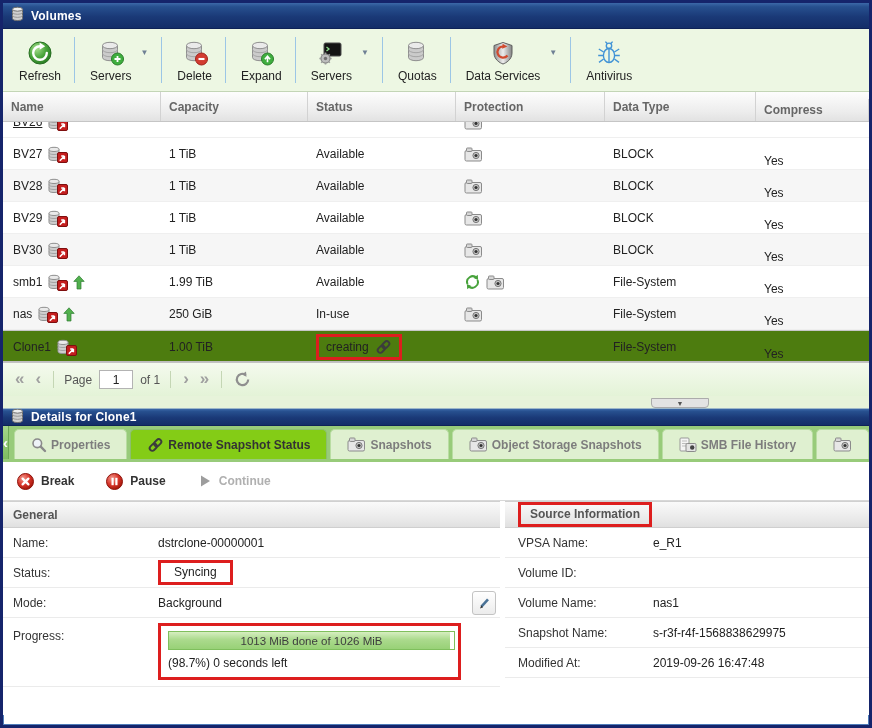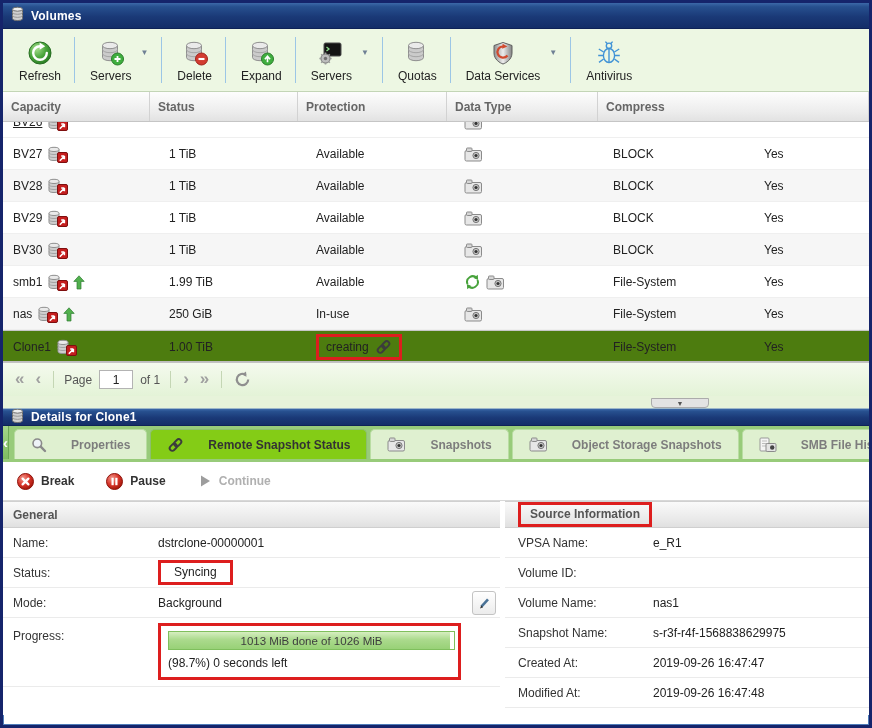--- a/index.html
+++ b/index.html
@@ -24,21 +24,21 @@
   .tb-icon { height:28px; display:flex; align-items:center; }
   .tb-label { color:#222; white-space:nowrap; }
   .tb-arrow { color:#6f8094; font-size:10px; margin:9px 0 0 9px; }
   .tbsep { width:1px; height:46px; background:#9cc6e6; margin:0 3px; flex:0 0 auto; }
 
   
   .grid-header { height:30px; display:flex; background:linear-gradient(#fdfdfd,#ececec 70%,#e2e2e2);
                  border-bottom:1px solid #c5c5c5; }
   .ghcell { display:flex; align-items:center; padding-left:8px; color:#666; font-weight:bold;
             border-right:1px solid #d2d2d2; overflow:hidden; white-space:nowrap; }
-  .c0{width:158px;} .c1{width:147px;} .c2{width:148px;} .c3{width:149px;} .c4{width:151px;} .c5{flex:1;}
+  .c0{width:158px;} .c1{width:147px;} .c2{width:148px;} .c3{width:149px;} .c4{width:151px;} .c5{flex:1;margin-top:7px;}
   .grid-rows { height:240px; overflow:hidden; background:#fff; }
   .grid-row { height:32px; display:flex; border-bottom:1px solid #efefef; background:#fff; }
   .grid-row.alt { background:#f6f6f6; }
   .grid-row.partial { height:16px; overflow:hidden; }
   .grid-row.partial .cell { margin-top:-16px;text-decoration:underline; }
   .grid-row.selected { background:#4d7c0f; border-top:1px solid #c7c7c7; border-bottom:1px solid #bdbdbd; }
   .cell { display:flex; align-items:center; padding-left:8px; gap:5px; overflow:hidden; white-space:nowrap; height:32px; }
   .cell.cname { padding-left:10px; }
 
   
@@ -64,21 +64,21 @@
                  justify-content:center; cursor:row-resize; }
   .splitarrow { font-size:7px; color:#555; line-height:1; }
 
   
   .tabstrip { height:36px; background:#98cb7a; display:flex; align-items:flex-end; overflow:hidden;
               padding-bottom:3px; }
   .tabscroll { width:18px; height:33px; align-self:flex-start; background:linear-gradient(#a5d68a,#7fbc61);
                border-right:1px solid #6ea955; display:flex; align-items:center; justify-content:center;
                color:#fff; font-weight:bold; font-size:15px; cursor:pointer; }
   .tabs { display:flex; gap:3px; margin-left:5px; }
-  .tab { height:30px; display:flex; align-items:center; gap:24px; padding:0 16px;
+  .tab { height:30px; display:flex; align-items:center; gap:4px; padding:0 16px;
          background:#dff0d0; border:1px solid #b9dda2; border-bottom:none; border-radius:5px 5px 0 0;
          color:#7d7d7d; font-weight:bold; white-space:nowrap; cursor:pointer; }
   .tab.active { background:#84cc16; color:#333; border-color:#8cbf6d; }
 
   
   .subtoolbar { height:39px; background:#fff; display:flex; align-items:center; gap:32px;
                 padding-left:14px; border-bottom:1px solid #d8d8d8; }
   .act { display:flex; align-items:center; gap:7px; font-weight:bold; color:#333; cursor:pointer; }
   .act.disabled { color:#b0b0b0; cursor:default; }
 
@@ -247,20 +247,21 @@
               <circle cx="14" cy="6.8" r="2.7"></circle>
               <path d="M12.4 4.8 L10.4 2.6 M15.6 4.8 L17.6 2.6"></path>
             </svg>
           </span>
           <span class="tb-label">Antivirus</span>
         </div>
       </div>
     </div>
 
   <div class="grid-header" id="gridHeader">
+      <div class="ghcell c0">Name</div>
       <div class="ghcell c1">Capacity</div>
       <div class="ghcell c2">Status</div>
       <div class="ghcell c3">Protection</div>
       <div class="ghcell c4">Data Type</div>
       <div class="ghcell c5">Compress</div>
     </div>
   <div class="grid-rows" id="gridRows">
       <div class="grid-row partial">
         <div class="cell cname c0">
           <span>BV26</span>
@@ -705,24 +706,20 @@
           </div>
           <div class="frow">
             <div class="flabel">Volume Name:</div>
             <div class="fvalue">nas1</div>
           </div>
           <div class="frow">
             <div class="flabel">Snapshot Name:</div>
             <div class="fvalue">s-r3f-r4f-1568838629975</div>
           </div>
           <div class="frow">
-            <div class="flabel">Created At:</div>
-            <div class="fvalue">2019-09-26 16:47:47</div>
-          </div>
-          <div class="frow">
             <div class="flabel">Modified At:</div>
             <div class="fvalue">2019-09-26 16:47:48</div>
           </div>
         </div>
     </div>
   </div>
 
 </div>
 
 </body></html>

